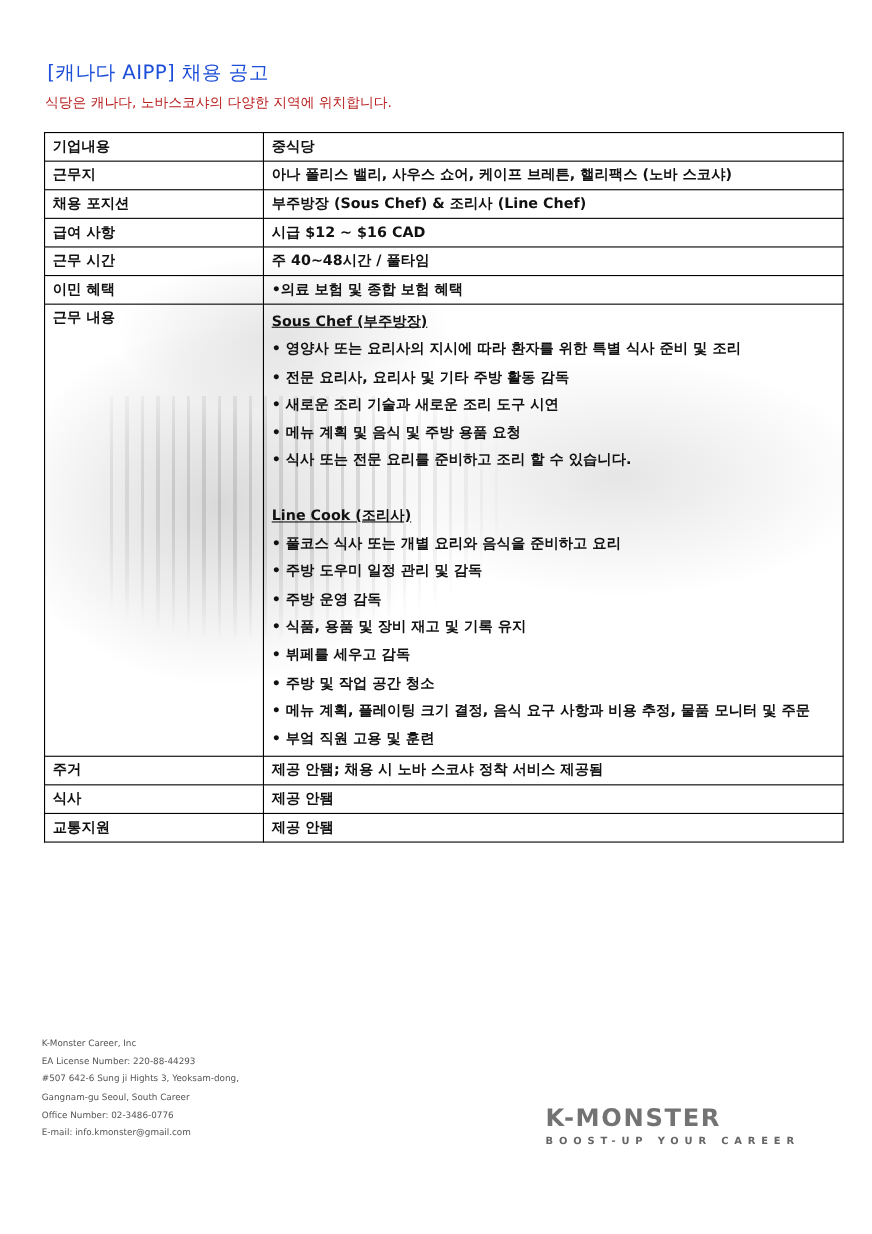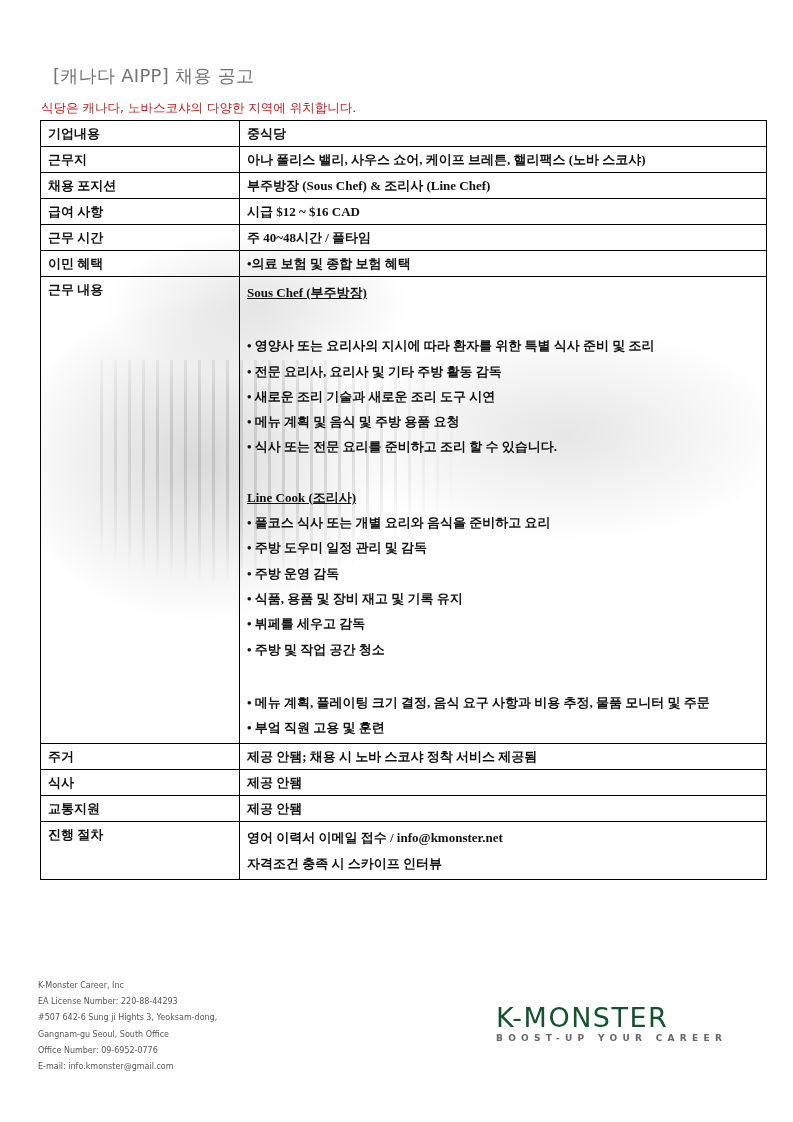--- a/index.html
+++ b/index.html
@@ -15,43 +15,43 @@
       radial-gradient(ellipse 30% 20% at 30% 20%, rgba(110,110,110,0.18), rgba(255,255,255,0) 70%);
     z-index: 0;
   }
   .bg-photo .piers {
     position: absolute; left: 60px; top: 160px; width: 360px; height: 220px;
     background: repeating-linear-gradient(90deg, rgba(90,90,90,0.18) 0 3px, rgba(255,255,255,0) 3px 14px);
     -webkit-mask-image: radial-gradient(ellipse at 40% 40%, #000 30%, transparent 75%);
     mask-image: radial-gradient(ellipse at 40% 40%, #000 30%, transparent 75%);
   }
   .header { position: absolute; left: 41px; top: 52px; z-index: 2; }
-  .title { font-size: 18px; font-weight: normal; letter-spacing: 0.3px; margin: 12px; color: #737373; }
+  .title { font-size: 18px; font-weight: normal; letter-spacing: 0.3px; margin: 2px; color: #1d4ed8; }
   .subtitle { font-size: 12.5px; margin-top: 7px; color: #b91c1c; }
 
   table.info {
     position: absolute; left: 40px; top: 120px; width: 727px; z-index: 2;
     border-collapse: collapse; table-layout: fixed;
     font-size: 13px; font-weight: bold;
   }
-  table.info td { border: 1.5px solid #000; padding: 3px 7px; vertical-align: top; line-height: 19px; font-family: Liberation Serif, serif; }
+  table.info td { border: 1.5px solid #000; padding: 3px 7px; vertical-align: top; line-height: 19px; }
   table.info td.label { width: 184px; }
   .line { display: block; min-height: 19px; line-height: 25.3px; }
-  .line.wrap { line-height: 25.3px; text-align: justify; margin-top: 28px; }
+  .line.wrap { line-height: 25.3px; text-align: justify; }
   .ul { text-decoration: underline; font-weight: bold; }
   .spacer { display: block; height: 25px; }
   .indent { padding-left: 12px; }
   .row-single td { height: 19px; }
 
   .footer-info {
-    position: absolute; left: 38px; top: 978px; font-size: 8px; line-height: 16.2px; color: #555; z-index: 2;
+    position: absolute; left: 38px; top: 941px; font-size: 8px; line-height: 16.2px; color: #555; z-index: 2;
   }
   .logo { position: absolute; left: 496px; top: 1004px; z-index: 2; text-align: left; }
   .logo-main {
-    font-family: "DejaVu Sans", sans-serif; font-weight: normal; font-size: 27px; color: #14532d;
+    font-family: "DejaVu Sans", sans-serif; font-weight: bold; font-size: 22px; color: #737373;
     letter-spacing: 1.5px; line-height: 28px;
   }
   .logo-sub {
     font-family: "DejaVu Sans", sans-serif; font-size: 9px; color: #666; letter-spacing: 5.3px; margin-top: 1px; font-weight: bold;
   }
 </style>
 </head>
 <body>
 
 <div class="bg-photo">
@@ -115,35 +115,28 @@
     <td>제공 안됌; 채용 시 노바 스코샤 정착 서비스 제공됨</td>
   </tr>
   <tr class="row-single">
     <td class="label">식사</td>
     <td>제공 안됌</td>
   </tr>
   <tr class="row-single">
     <td class="label">교통지원</td>
     <td>제공 안됌</td>
   </tr>
-  <tr>
-    <td class="label">진행 절차</td>
-    <td>
-      <span class="line">영어 이력서 이메일 접수 /   info@kmonster.net</span>
-      <span class="line">자격조건 충족 시 스카이프 인터뷰</span>
-    </td>
-  </tr>
 </tbody>
   </table>
 
 <div class="footer-info">
   <div>K-Monster Career, Inc</div>
   <div>EA License Number: 220-88-44293</div>
   <div>#507 642-6 Sung ji Hights 3, Yeoksam-dong,</div>
-  <div>Gangnam-gu Seoul, South Office</div>
-  <div>Office Number: 09-6952-0776</div>
+  <div>Gangnam-gu Seoul, South Career</div>
+  <div>Office Number: 02-3486-0776</div>
   <div>E-mail: info.kmonster@gmail.com</div>
 </div>
 
 <div class="logo">
   <div class="logo-main">K-MONSTER</div>
   <div class="logo-sub">BOOST-UP YOUR CAREER</div>
 </div>
 
 </body></html>

